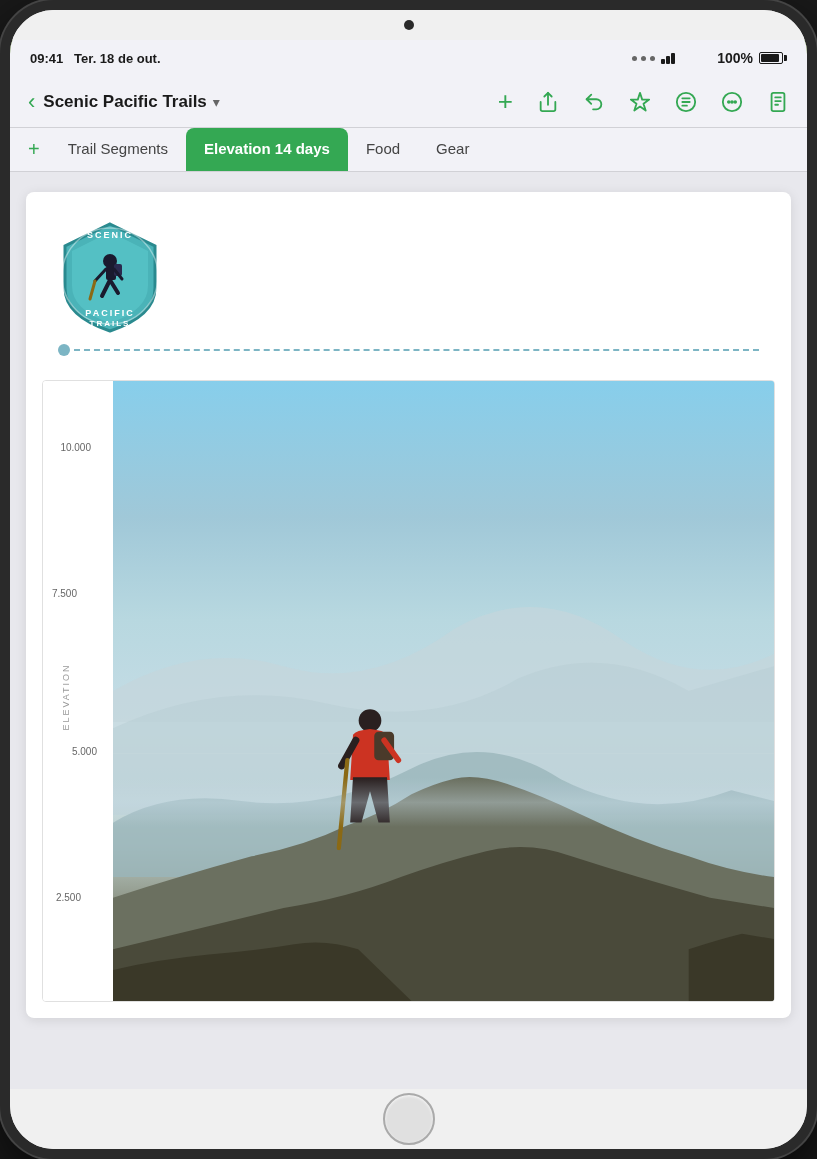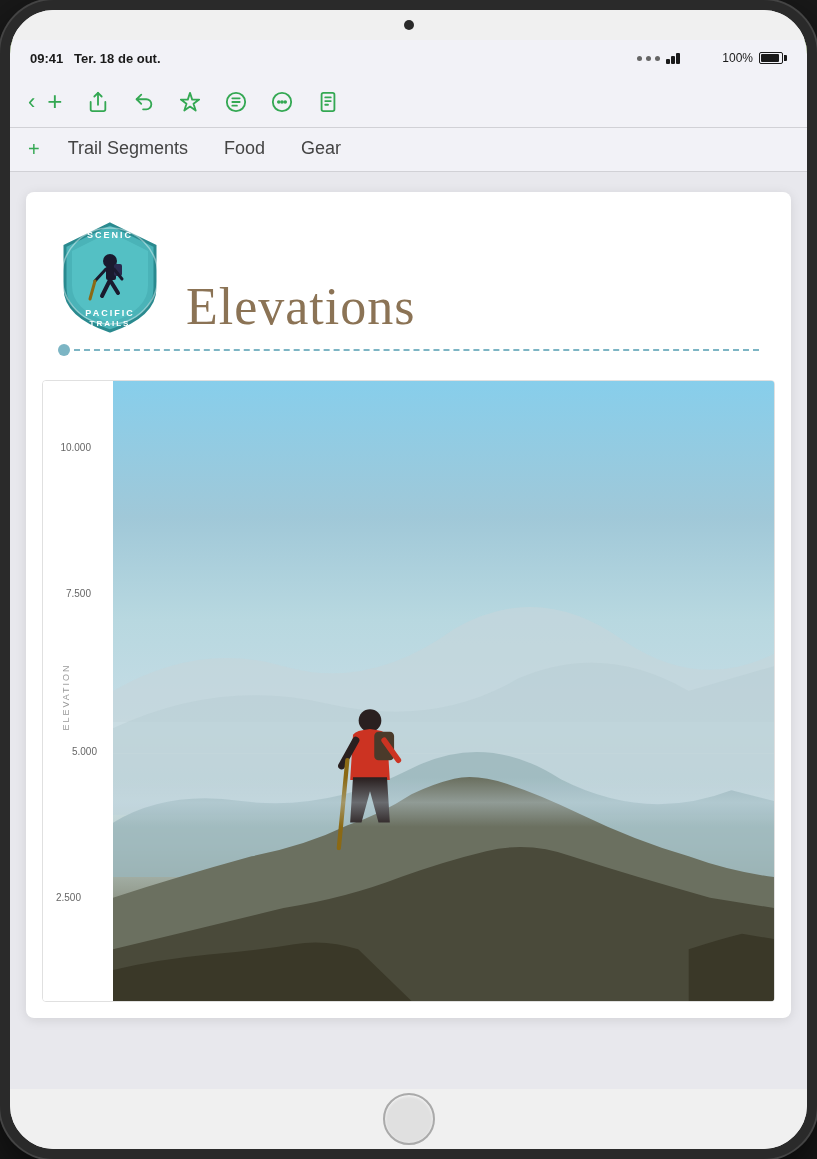--- a/index.html
+++ b/index.html
@@ -143,21 +143,21 @@
       color: #34a853;
       font-size: 20px;
       cursor: pointer;
     }
 
     .tab {
       display: flex;
       align-items: center;
       justify-content: flex-start;
       padding: 0 18px;
-      font-size: 18px;
+      font-size: 15px;
       color: #1a1a1a;
       cursor: pointer;
       border-bottom: 2px solid transparent;
       white-space: nowrap;
     }
 
     .tab.active {
       background: #34a853;
       color: #fff;
       border-radius: 8px 8px 0 0;
@@ -403,32 +403,36 @@
         <div class="three-dots">
           <div class="dot-sm"></div>
           <div class="dot-sm"></div>
           <div class="dot-sm"></div>
         </div>
         <div class="wifi-bars">
           <div class="wifi-bar" style="height:5px;"></div>
           <div class="wifi-bar" style="height:8px;"></div>
           <div class="wifi-bar" style="height:11px;"></div>
         </div>
-        <span style="font-size:12px;font-weight:400;margin-left:36px;">100%</span>
+        <span style="font-size:14px;font-weight:700;margin-left:36px;">100%</span>
         <div style="display:inline-flex;align-items:center;">
           <div class="battery-shell">
             <div class="battery-fill"></div>
           </div>
           <div class="battery-tip"></div>
         </div>
       </div>
     </div>
 
     <div class="nav-bar">
       <span class="nav-back">‹</span>
+      <div class="nav-title">
+        <span class="nav-title-text">Scenic Pacific Trails</span>
+        <span class="nav-chevron">▾</span>
+      </div>
       <div class="nav-actions">
         <span class="nav-action-btn" style="font-size:26px;font-weight:300;">+</span>
 
         <span class="nav-action-btn">
           <svg width="22" height="22" viewBox="0 0 24 24" fill="none" stroke="#34a853" stroke-width="2" stroke-linecap="round" stroke-linejoin="round">
             <path d="M4 12v8a2 2 0 002 2h12a2 2 0 002-2v-8"></path>
             <polyline points="16 6 12 2 8 6"></polyline>
             <line x1="12" y1="2" x2="12" y2="15"></line>
           </svg>
         </span>
@@ -475,20 +479,23 @@
       </div>
     </div>
 
     <div class="tabs-bar">
       <div class="tab-add-btn">
         <span style="color:#34a853;font-size:20px;">+</span>
       </div>
       <div class="tab">
         <span>Trail Segments</span>
       </div>
+      <div class="tab active">
+        <span>Elevation 14 days</span>
+      </div>
       <div class="tab">
         <span>Food</span>
       </div>
       <div class="tab">
         <span>Gear</span>
       </div>
     </div>
 
     <div class="main-content">
       <div class="page-content">
@@ -520,39 +527,36 @@
               <text x="60" y="22" text-anchor="middle" font-size="9" font-weight="bold" fill="white" letter-spacing="2" font-family="Arial, sans-serif">SCENIC</text>
 
               <text x="60" y="100" text-anchor="middle" font-size="9" font-weight="bold" fill="white" letter-spacing="2" font-family="Arial, sans-serif">PACIFIC</text>
 
               <text x="60" y="110" text-anchor="middle" font-size="8" font-weight="bold" fill="white" letter-spacing="2" font-family="Arial, sans-serif">TRAILS</text>
 
               <circle cx="60" cy="60" r="48" fill="none" stroke="rgba(255,255,255,0.4)" stroke-width="1.5"></circle>
             </svg>
           </div>
 
-          <div class="page-title-area">
-            <h1 class="page-title">Elevations</h1>
-          </div>
         </div>
 
         <div style="padding: 0 16px 8px 16px;">
           <div class="separator-line">
             <div class="separator-dot"></div>
             <div class="separator-dashes"></div>
           </div>
         </div>
 
         <div class="chart-container">
 
           <div class="chart-y-axis">
             <div style="position:relative; height: 100%; width: 100%;">
               <div style="writing-mode: vertical-rl; transform: rotate(180deg); position: absolute; left: 6px; top: 50%; transform: translateY(-50%) rotate(180deg); font-size: 9px; color: #999; letter-spacing: 2px; text-transform: uppercase; white-space: nowrap;">ELEVATION</div>
               <div style="position: absolute; right: 6px; top: 8%;" class="y-tick">10.000</div>
-              <div style="position: absolute; right: 6px; top: 32%;" class="y-tick">7.500</div>
+              <div style="position: absolute; right: 20px; top: 32%;" class="y-tick">7.500</div>
               <div style="position: absolute; right: 0; top: 58%;" class="y-tick">5.000</div>
               <div style="position: absolute; right: 16px; top: 82%;" class="y-tick">2.500</div>
             </div>
           </div>
 
           <div class="chart-area">
             <div class="chart-image-bg">
 
               <div class="grid-line" style="top: 10%;"></div>
               <div class="grid-line" style="top: 35%; border-top: 1px dashed rgba(100,150,200,0.5);"></div>

